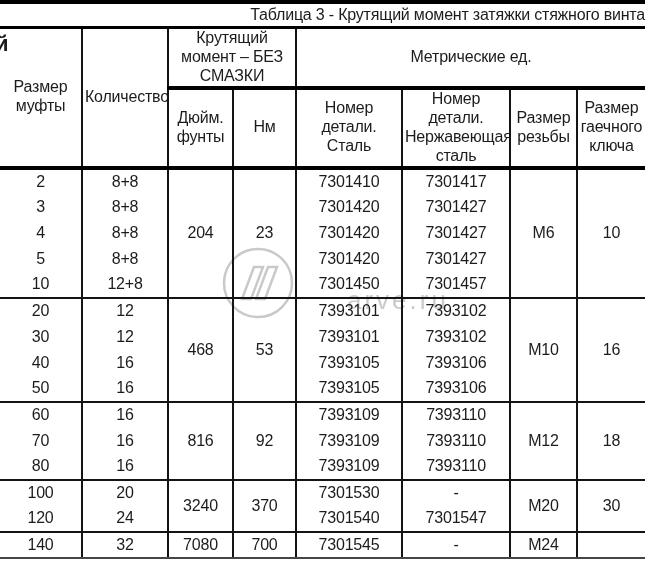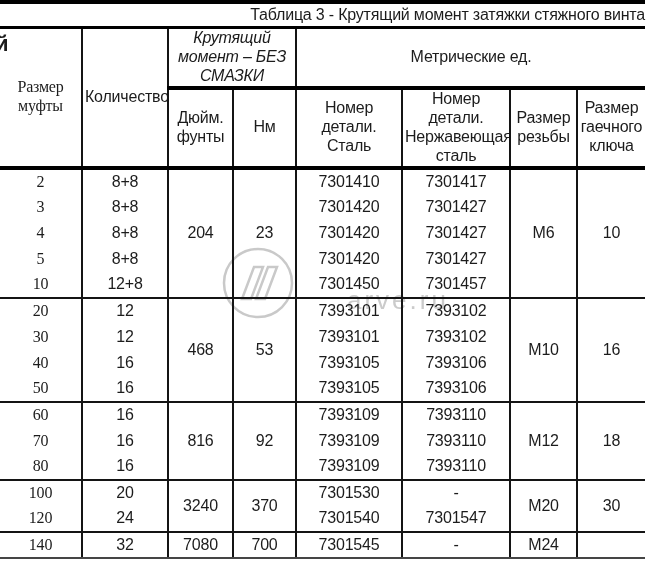--- a/index.html
+++ b/index.html
@@ -21,28 +21,28 @@
   
   table.t{
     position:absolute;left:0;top:29px;width:645px;
     border-collapse:collapse;table-layout:fixed;z-index:2;background:transparent;
   }
   table.t td{
     border-left:2px solid #141414;
     text-align:center;vertical-align:middle;
     padding:0 2px;font-size:16px;letter-spacing:-0.2px;overflow:hidden;
   }
-  table.t td.first{border-left:none;font-family:Liberation Serif, serif;}
+  table.t td.first{border-left:none;}
   
   td.h{font-size:15px;line-height:1.18;}
   tr.hA{height:48px;}
   tr.hB{height:80px;}
   td.hsep{border-bottom:4px solid #000;}
   td.hb{border-bottom:4px solid #000;}
-  td.torque-hdr{text-align:left;padding-left:3px;font-style:italic;}
+  td.torque-hdr{text-align:left;padding-left:3px;}
   
   tr.d{height:26px;}
   tr.gtop td{border-top:2px solid #141414;}
   tr.last td{border-bottom:2px solid #454545;border-radius:12px;}
   
   .wm{position:absolute;z-index:1;pointer-events:none;}
   .wm-circle{
     left:222px;top:247px;width:72px;height:72px;
   }
   .wm-brand{

